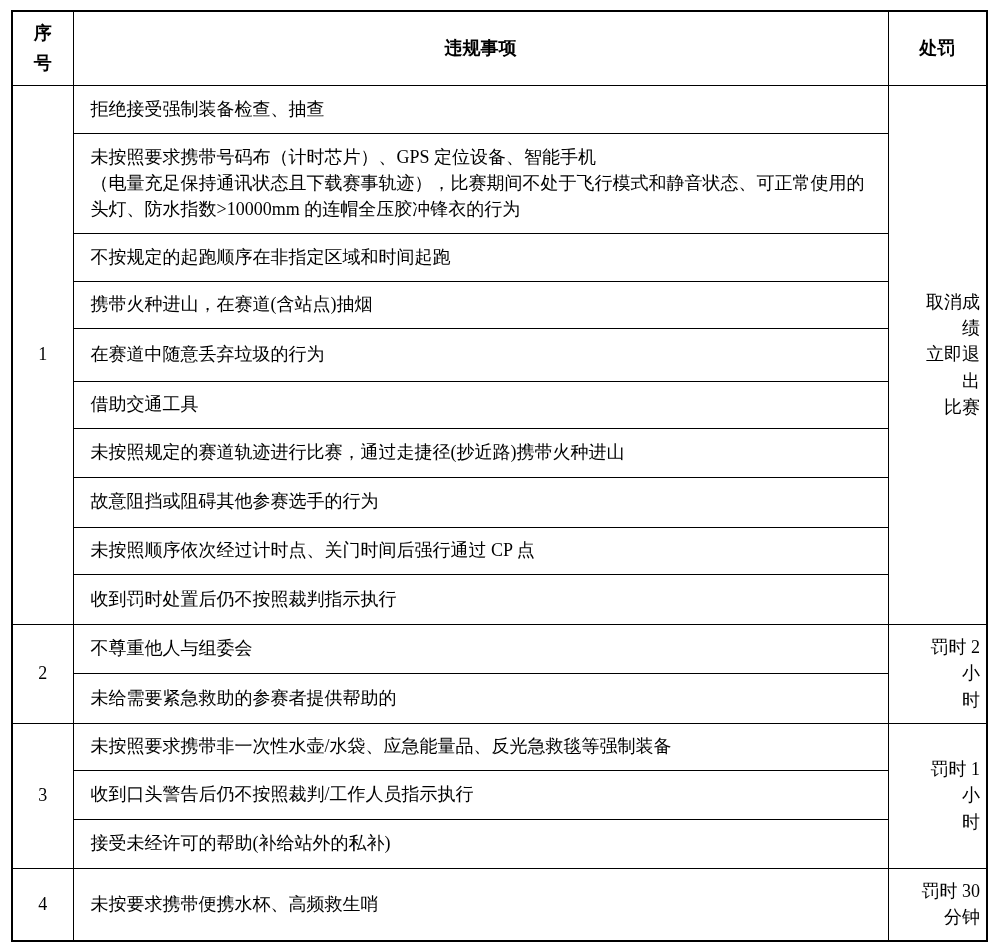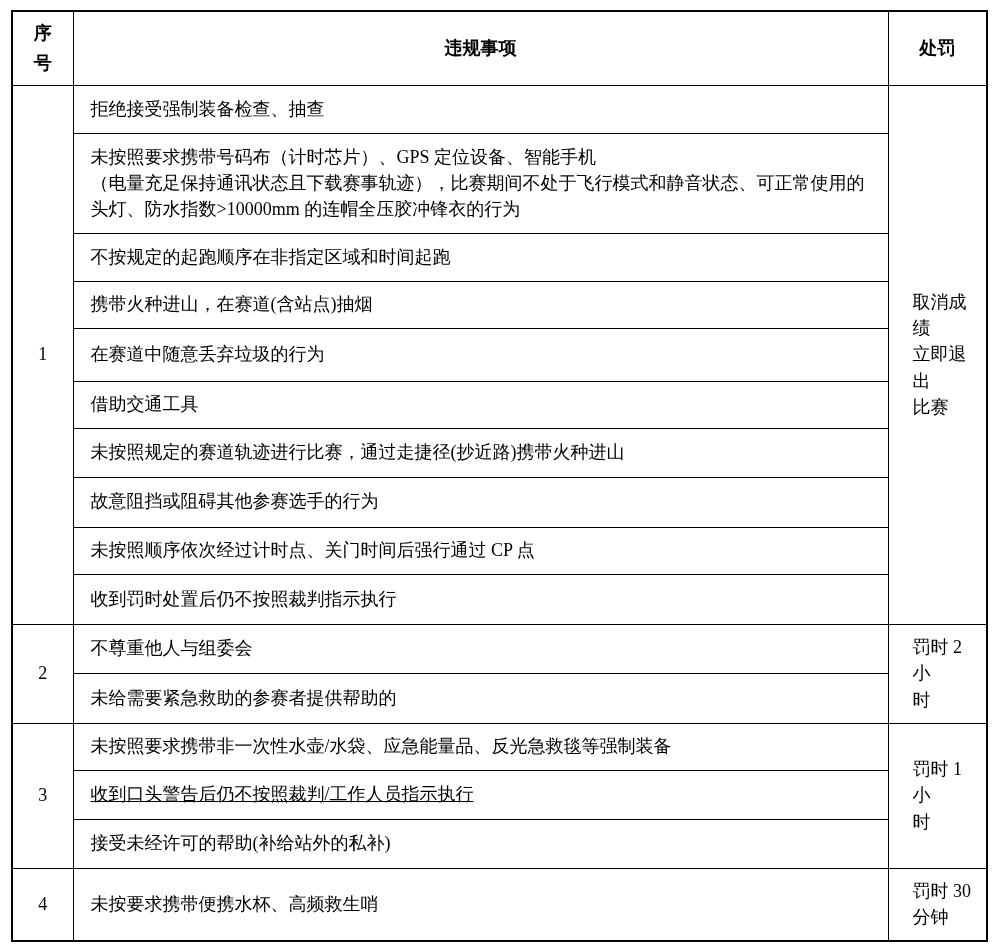--- a/index.html
+++ b/index.html
@@ -46,21 +46,21 @@
   td.no-cell {
     text-align: center;
     white-space: pre-wrap;
   }
   td.violation-cell {
     text-align: left;
     padding: 6px 14px 6px 17px;
     white-space: pre-wrap;
   }
   td.penalty-cell {
-    text-align: left;
+    text-align: right;
     padding: 4px 6px 4px 24px;
     white-space: pre-wrap;
     line-height: 1.55;
   }
 </style>
 </head>
 <body>
 
 <table class="rules">
   <colgroup>
@@ -124,21 +124,21 @@
     <tr style="height:50px;">
       <td class="violation-cell">未给需要紧急救助的参赛者提供帮助的</td>
     </tr>
 
     <tr style="height:47px;">
       <td class="no-cell" rowspan="3">3</td>
       <td class="violation-cell">未按照要求携带非一次性水壶/水袋、应急能量品、反光急救毯等强制装备</td>
       <td class="penalty-cell" rowspan="3">罚时 1 小
 时</td>
     </tr>
-    <tr style="height:49px;text-decoration:underline;">
+    <tr style="height:49px;">
       <td class="violation-cell">收到口头警告后仍不按照裁判/工作人员指示执行</td>
     </tr>
     <tr style="height:49px;">
       <td class="violation-cell">接受未经许可的帮助(补给站外的私补)</td>
     </tr>
 
     <tr style="height:73px;">
       <td class="no-cell">4</td>
       <td class="violation-cell">未按要求携带便携水杯、高频救生哨</td>
       <td class="penalty-cell">罚时 30

